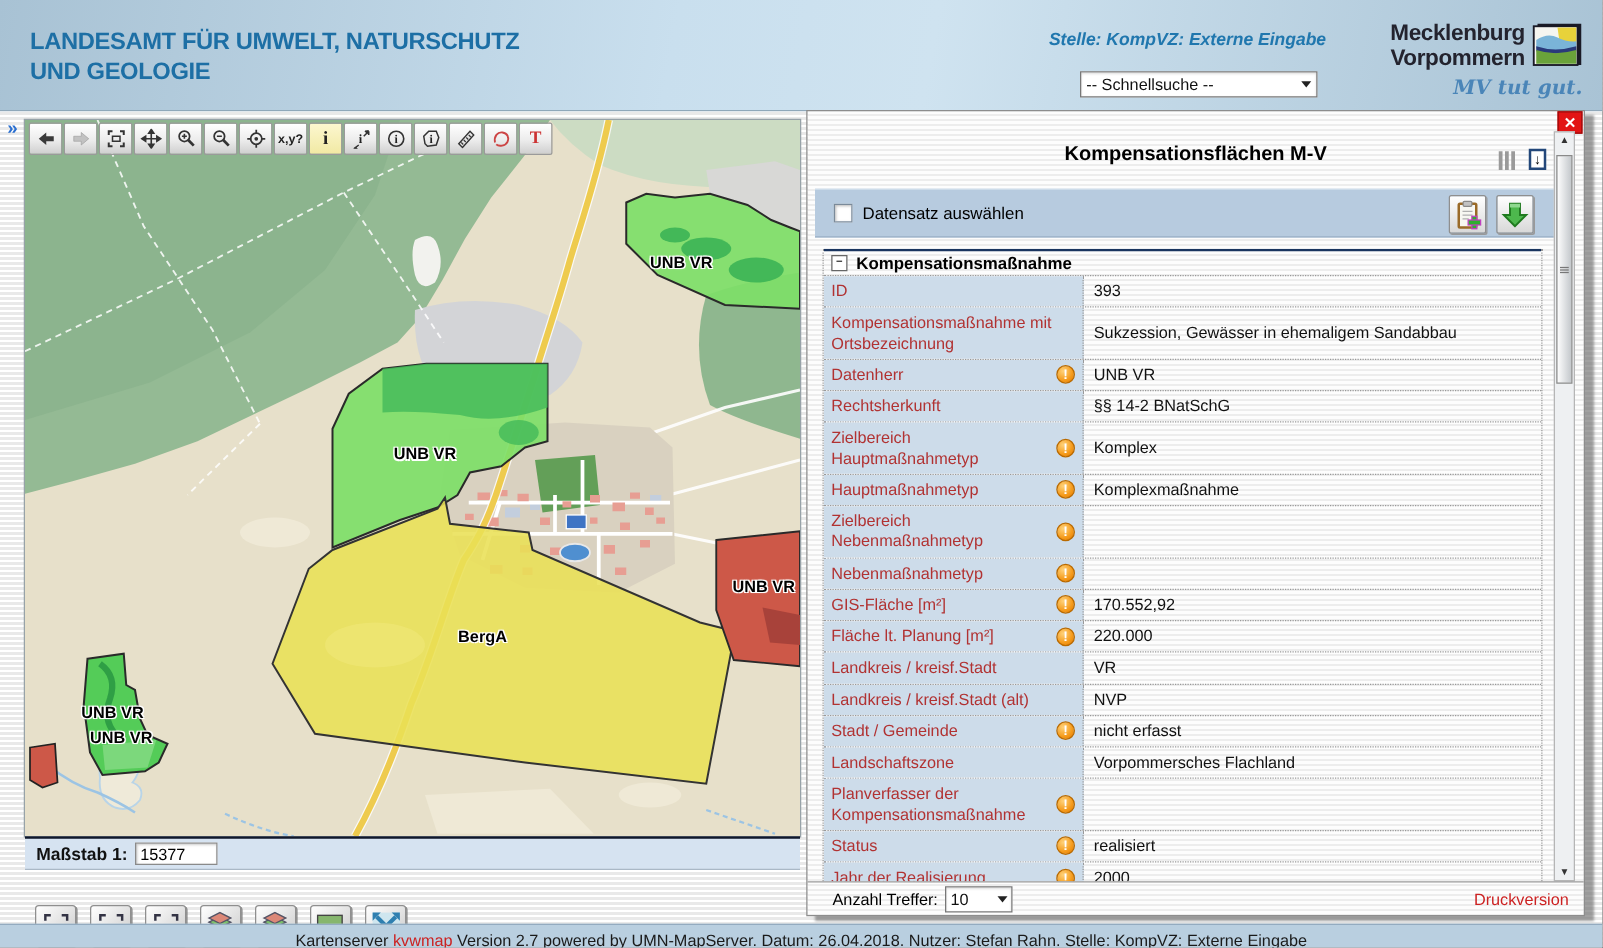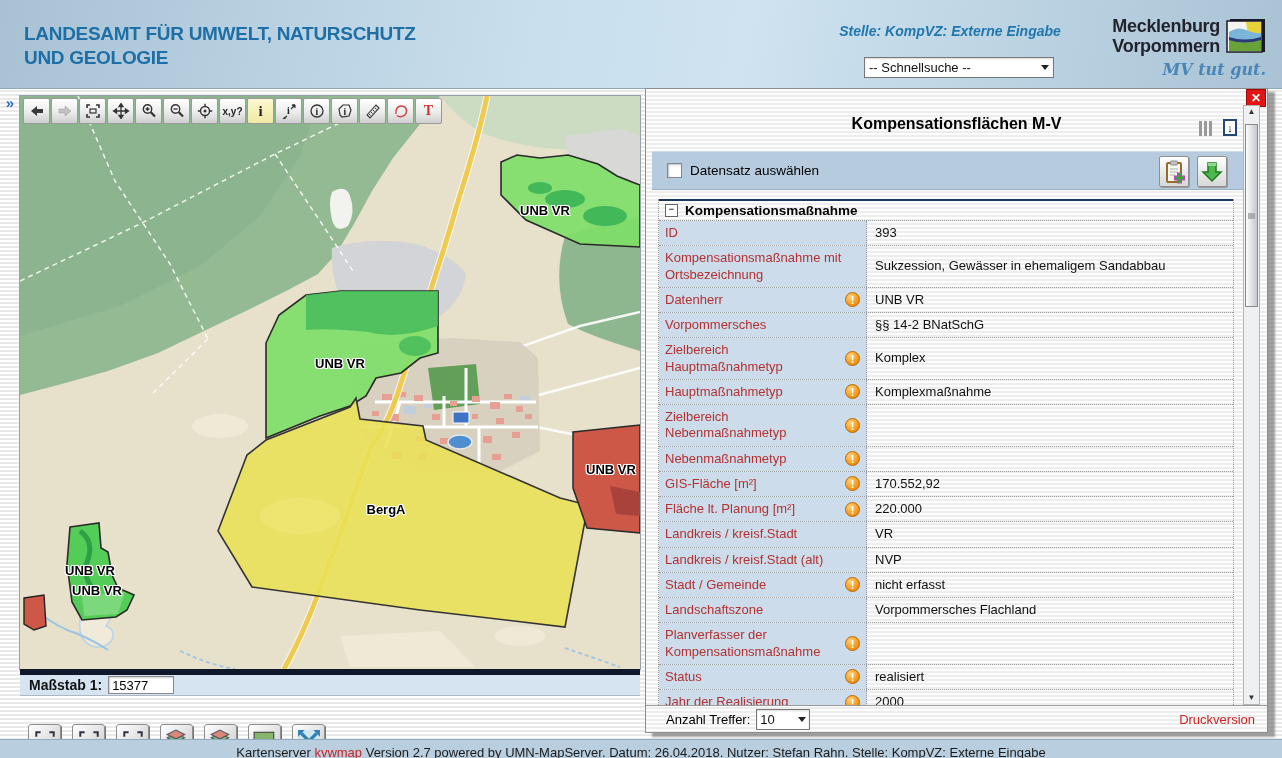--- a/index.html
+++ b/index.html
@@ -38,21 +38,21 @@
              white-space:nowrap;text-shadow:-1px -1px 0 #fff,1px -1px 0 #fff,-1px 1px 0 #fff,1px 1px 0 #fff,0 0 2px #fff;}
   #toolbar{position:absolute;left:3px;top:2px;display:flex;}
   .tbtn{width:27px;height:26px;margin-right:1px;display:flex;align-items:center;justify-content:center;
         background:linear-gradient(#ffffff,#ececec 55%,#cfcfcf);border:1px solid #9a9a9a;border-radius:2px;
         box-sizing:border-box;cursor:pointer;}
   .tbtn.disabled{cursor:default;}
   .tbtn.active{background:linear-gradient(#fcf7cf,#f1e9a4);}
   .tbtn .glyph{font-weight:bold;font-size:13px;color:#222;}
   
   #scalebar{position:absolute;left:20px;top:669px;width:620px;height:27px;background:#d6e3f1;
-            border-top:6px solid #0f172a;border-bottom:1px solid #aab8c6;display:flex;align-items:center;
+            border-top:2px solid #0f172a;border-bottom:1px solid #aab8c6;display:flex;align-items:center;
             box-sizing:border-box;}
   #scalebar .lbl{font-weight:bold;font-size:14px;color:#111;margin-left:9px;}
   #scale-input{width:58px;height:16px;margin-left:6px;border:1px solid #8a8a8a;font-size:13px;
                font-family:"Liberation Sans",sans-serif;padding:0 3px;box-shadow:inset 1px 1px 2px rgba(0,0,0,.2);}
   #map-buttons{position:absolute;left:28px;top:701px;display:flex;gap:11px;}
   .mbtn{width:33px;height:33px;display:flex;align-items:center;justify-content:center;
         background:linear-gradient(135deg,#ffffff,#d9d9d9 70%,#bfbfbf);border:1px solid #8f8f8f;
         border-radius:3px;box-shadow:1px 1px 0 #777;cursor:pointer;box-sizing:border-box;margin-top:23px;}
   
   #panel{position:absolute;left:645px;top:88px;width:623px;height:645px;box-sizing:border-box;
@@ -473,21 +473,21 @@
         </div>
         <div class="arow">
           <div class="alabel">
             <span class="ltext">Datenherr</span>
             <span class="warn">!</span>
           </div>
           <div class="avalue">UNB VR</div>
         </div>
         <div class="arow">
           <div class="alabel">
-            <span class="ltext">Vorpommersches</span>
+            <span class="ltext">Rechtsherkunft</span>
           </div>
           <div class="avalue">§§ 14-2 BNatSchG</div>
         </div>
         <div class="arow">
           <div class="alabel">
             <span class="ltext">Zielbereich Hauptmaßnahmetyp</span>
             <span class="warn">!</span>
           </div>
           <div class="avalue">Komplex</div>
         </div>

